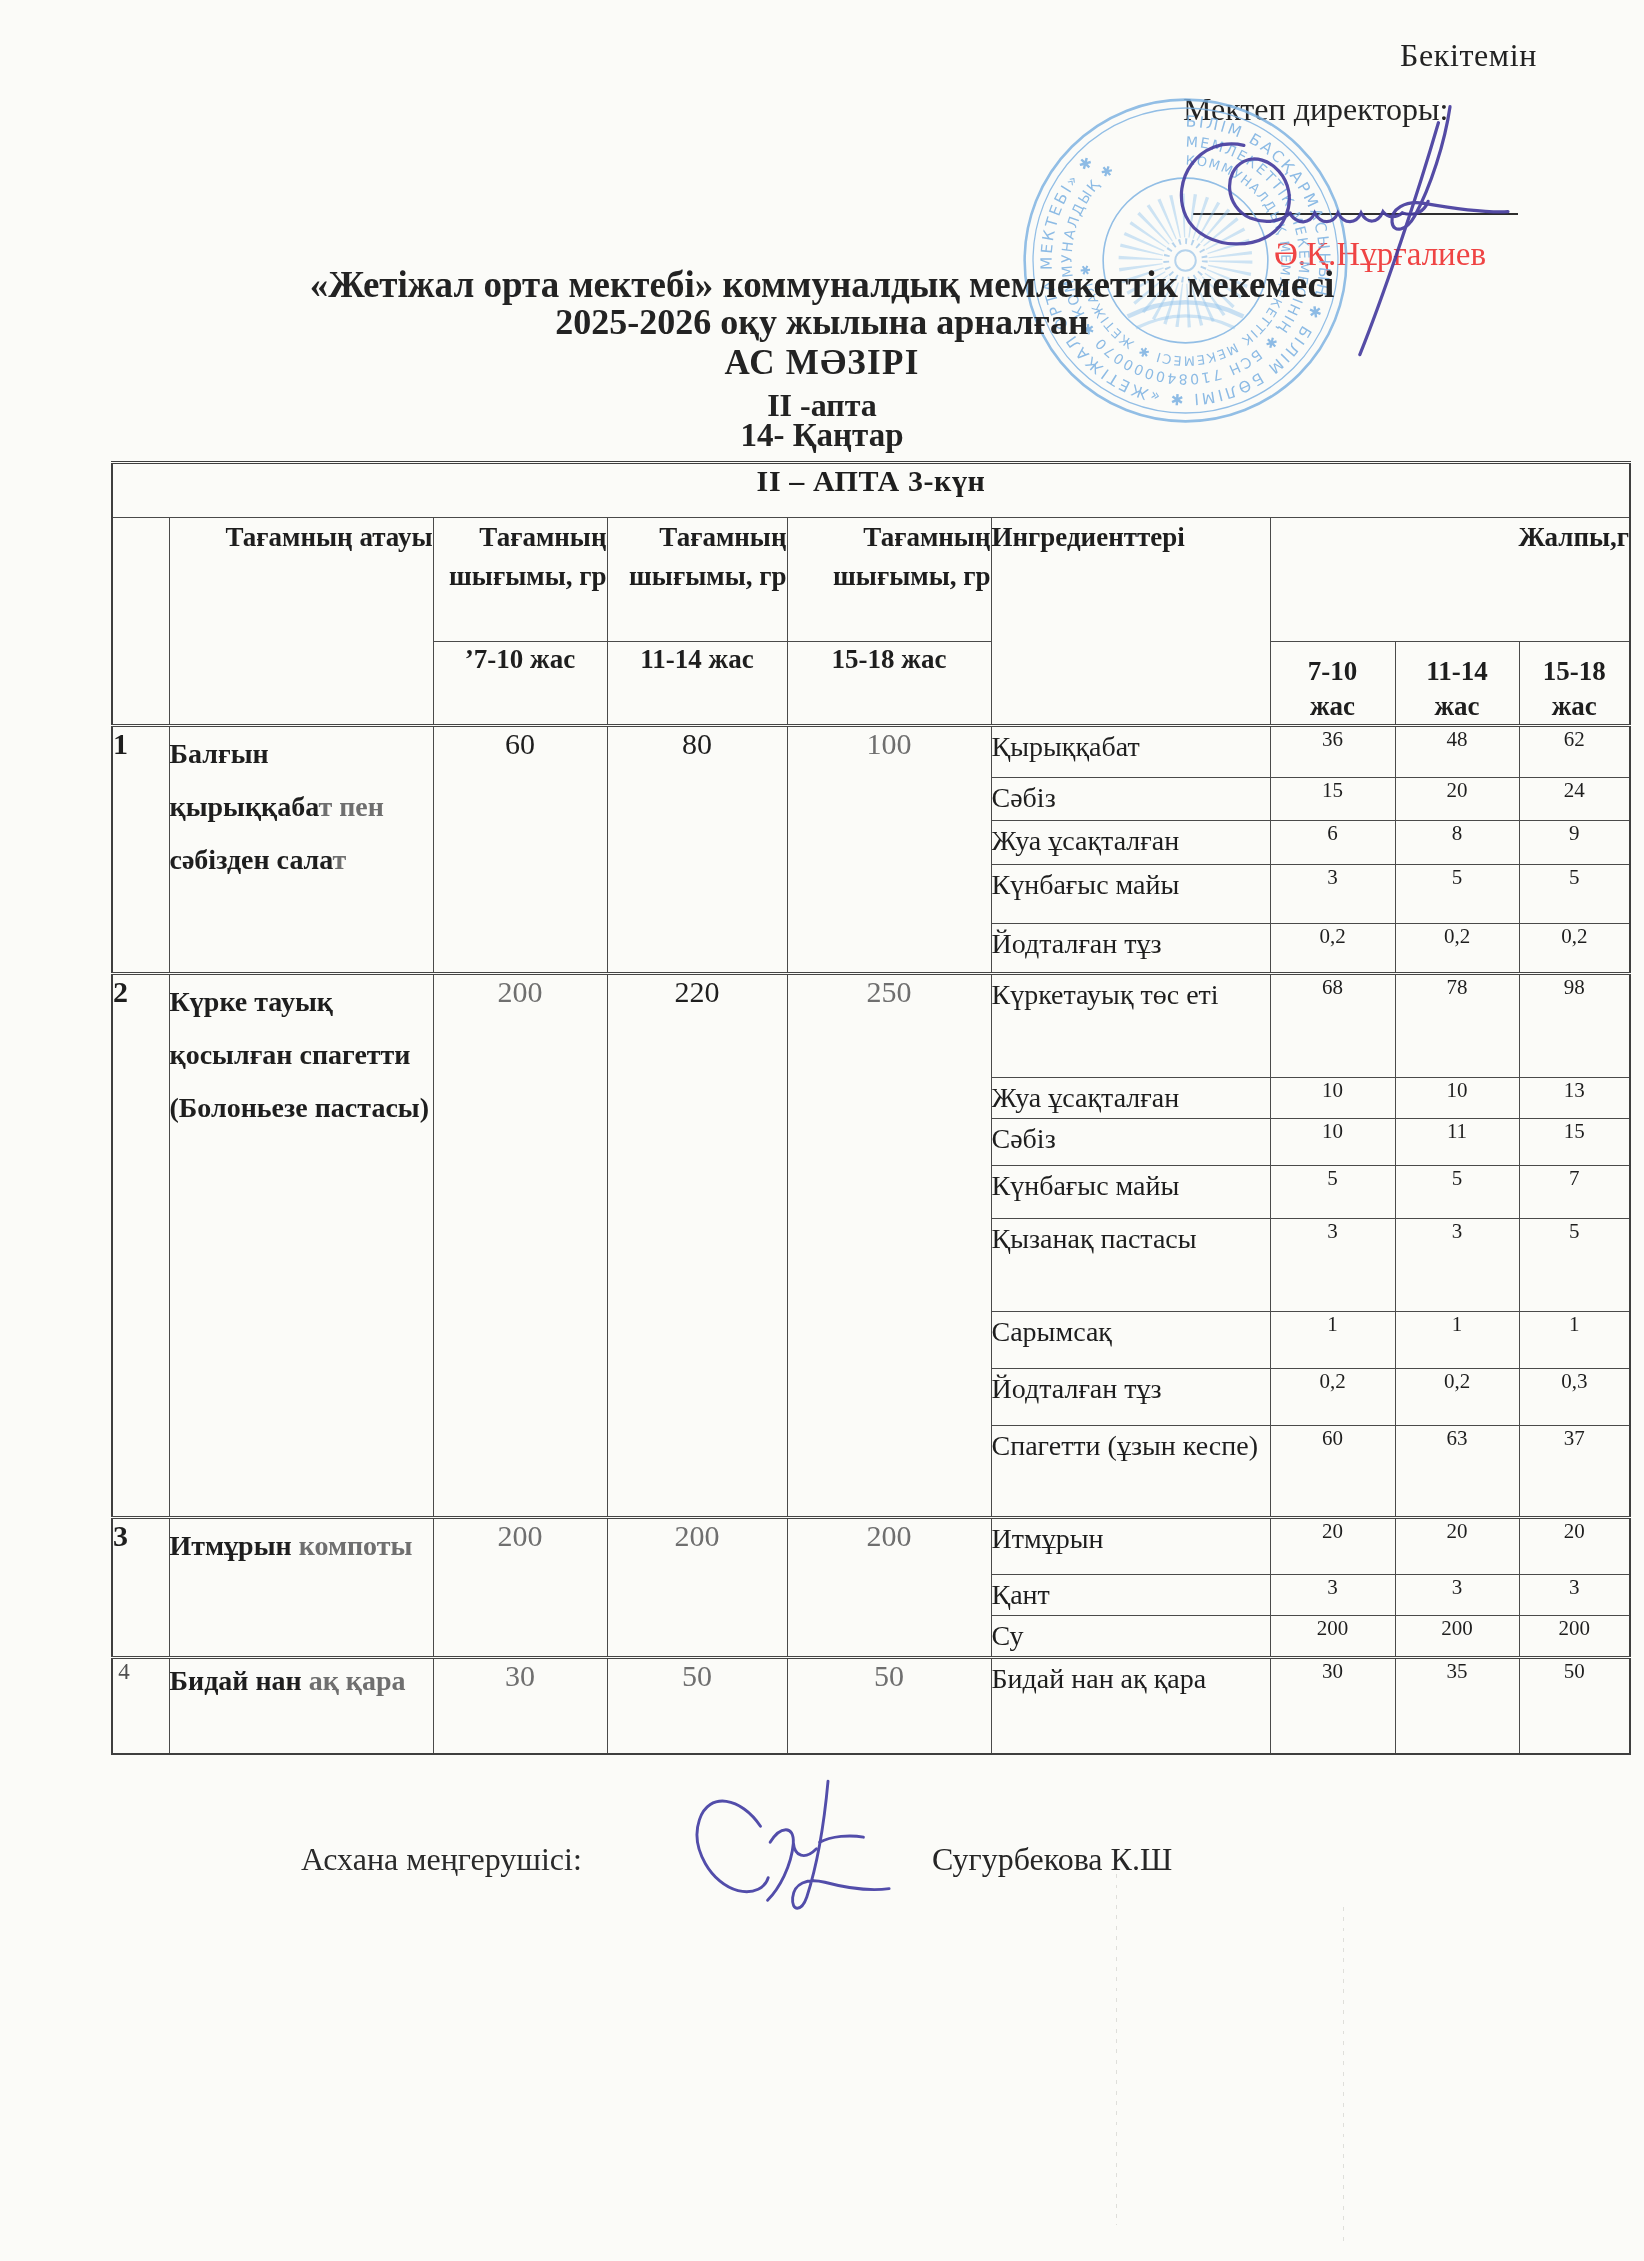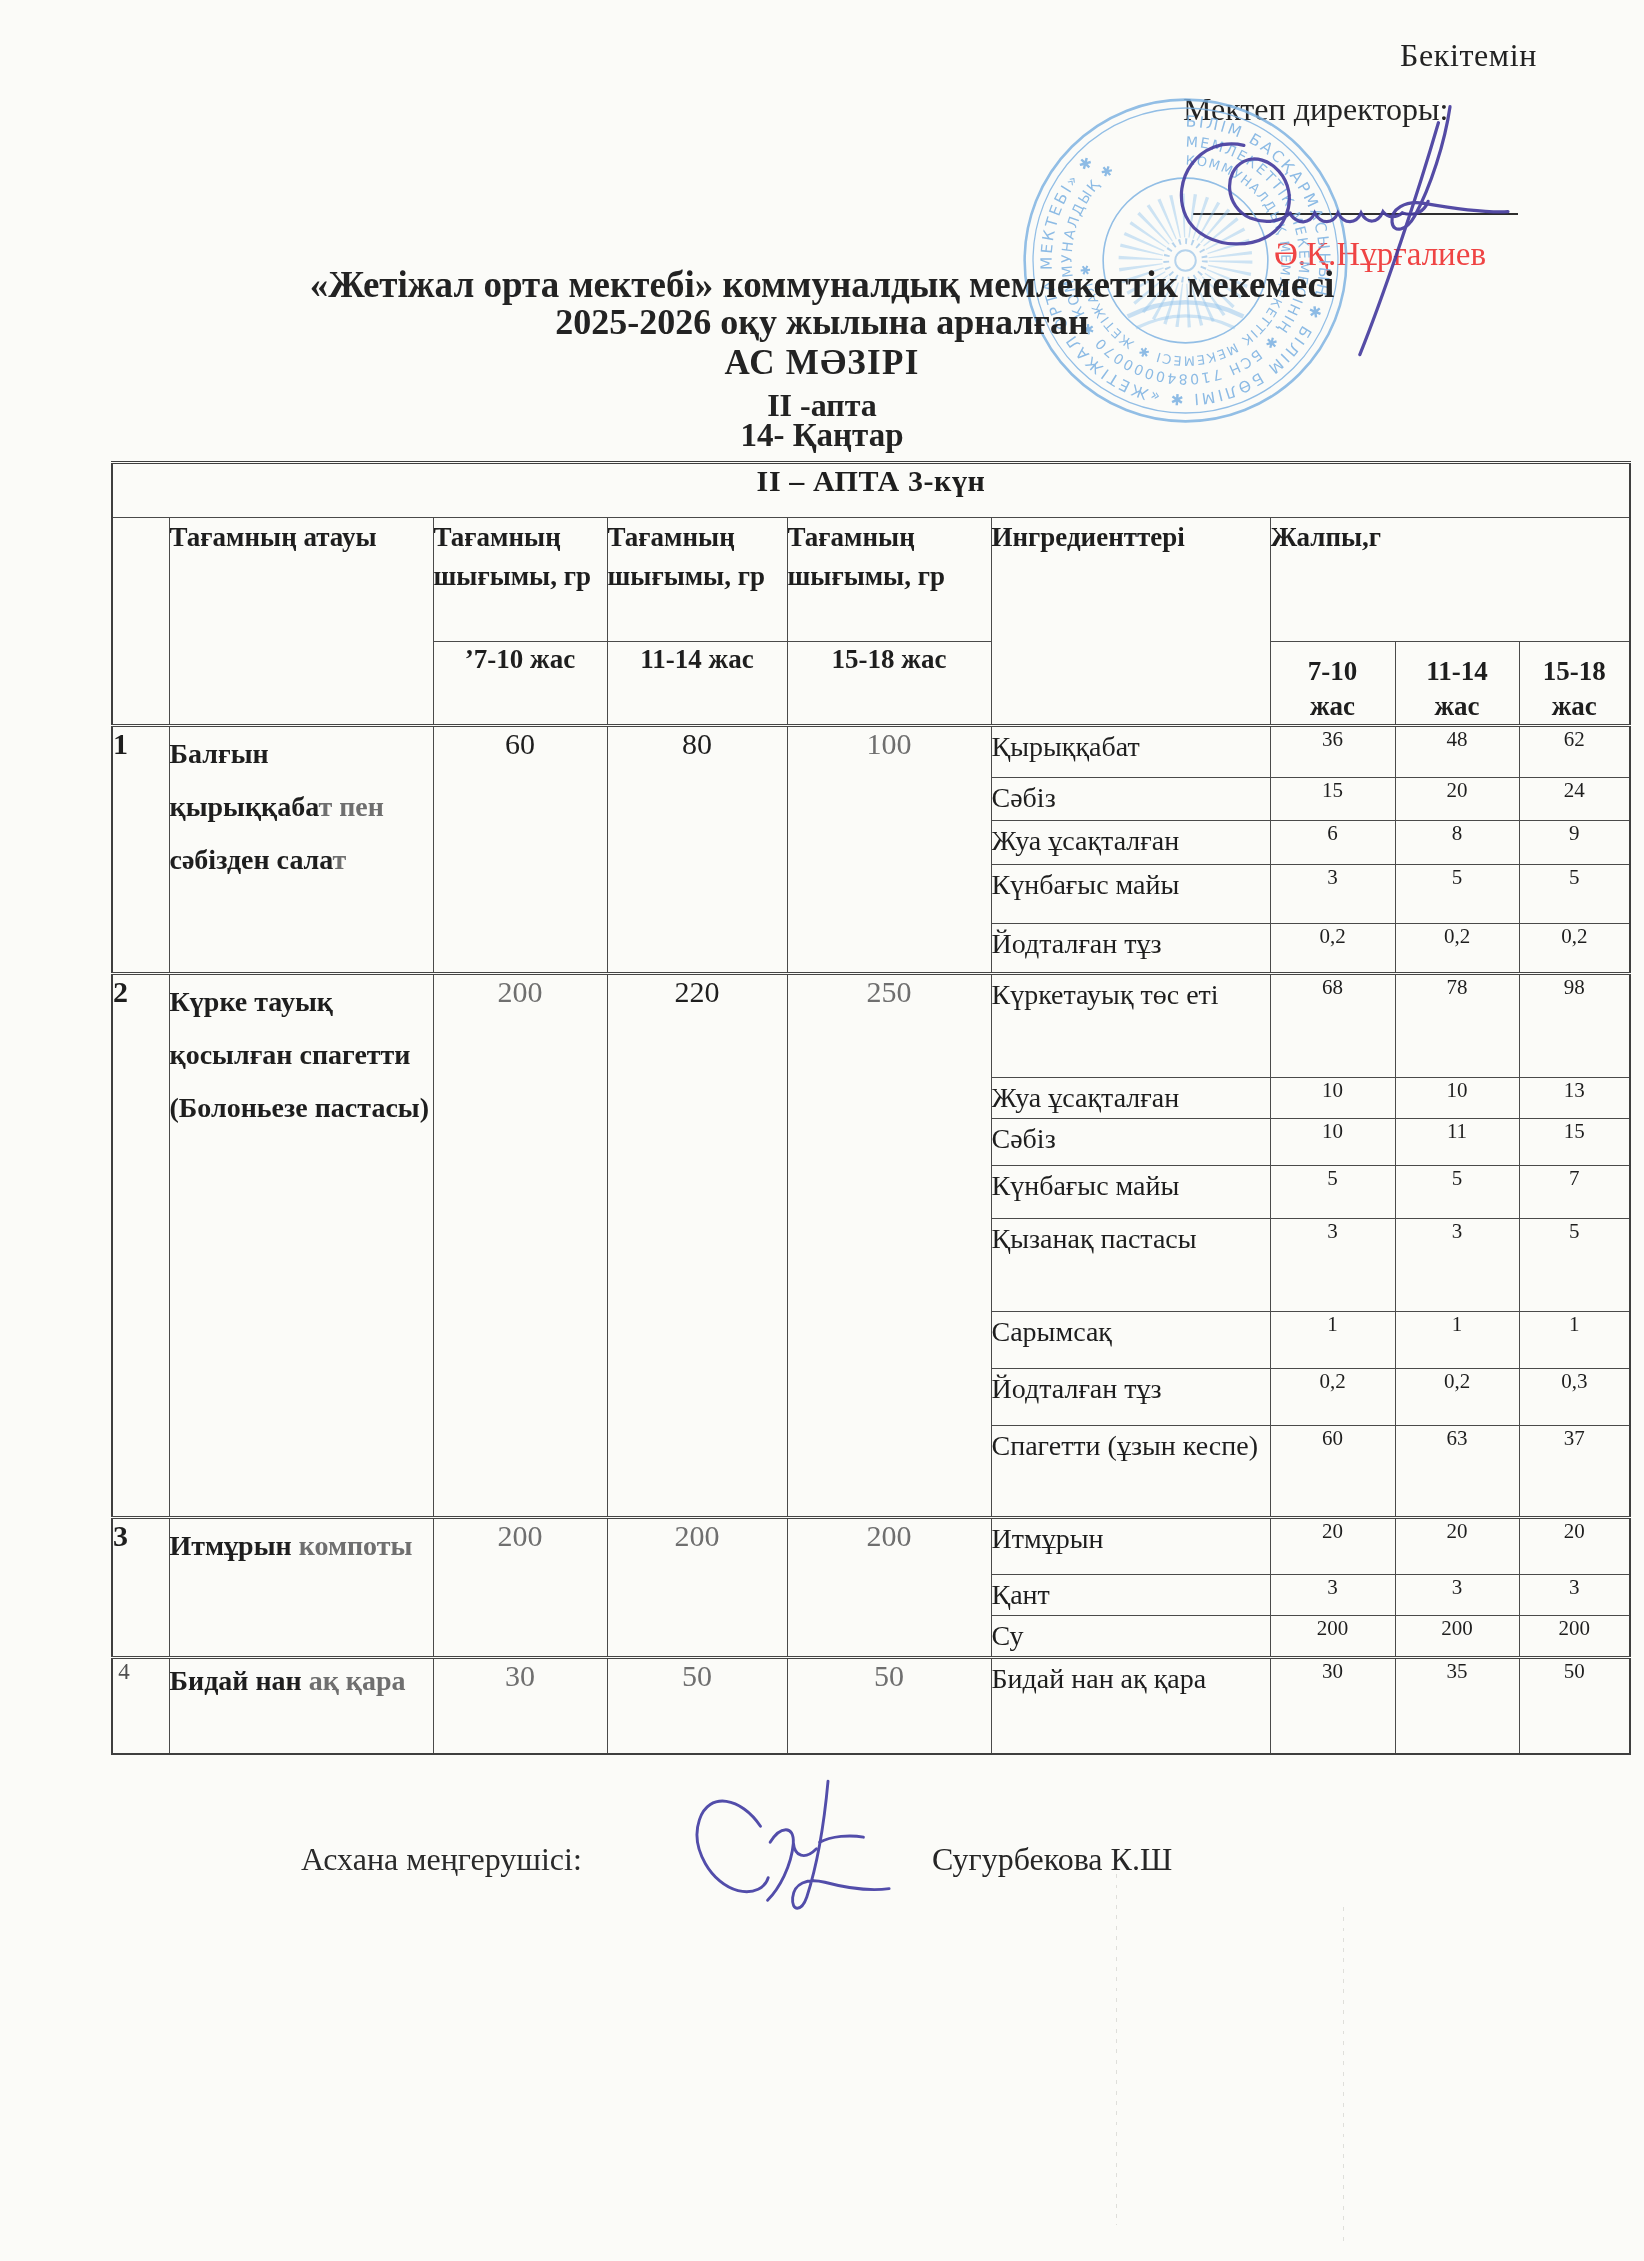--- a/index.html
+++ b/index.html
@@ -38,21 +38,21 @@
     padding:0;
     overflow:hidden;
     color:#1e1e1e;
     font-family:"Liberation Serif", serif;
   }
   td.banner{
     text-align:center;font-weight:bold;font-size:30px;
     vertical-align:middle;letter-spacing:0.6px;
     border-bottom:1.9px solid #424242;
   }
-  td.hcell{font-weight:bold;font-size:27px;line-height:1.45;text-align:left;padding-top:5.2px;}
+  td.hcell{font-weight:bold;font-size:27px;line-height:1.45;text-align:right;padding-top:5.2px;}
   td.h-name{padding-top:19.3px;}
   td.h-ing{text-align:left;padding-left:10.3px;padding-top:9px;}
   td.h-total{padding-top:9px;}
   td.sub{font-weight:bold;font-size:27px;text-align:center;padding-top:17px;line-height:1.3;}
   td.sub.two{white-space:pre-line;padding-top:11.6px;}
   tr.dishstart td{border-top:3.2px double #454545;}
   td.c-num{font-weight:bold;font-size:30px;padding:7.7px 0 0 11.6px;}
   td.c-num.small{font-weight:normal;font-size:23px;color:#4f4f4f;padding-left:5.2px;}
   td.c-name{font-weight:bold;font-size:28px;line-height:1.9;padding:7.7px 6.4px 0 9px;}
   td.c-name.tight{line-height:1.55;}

